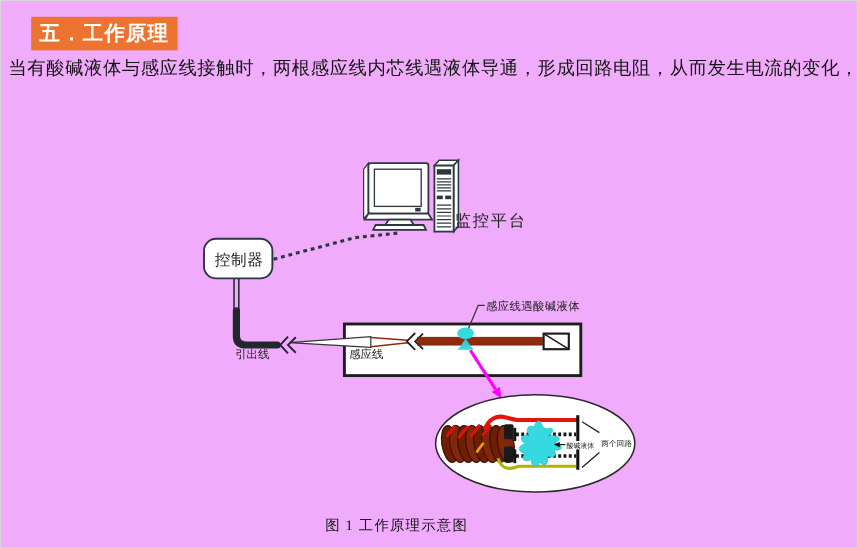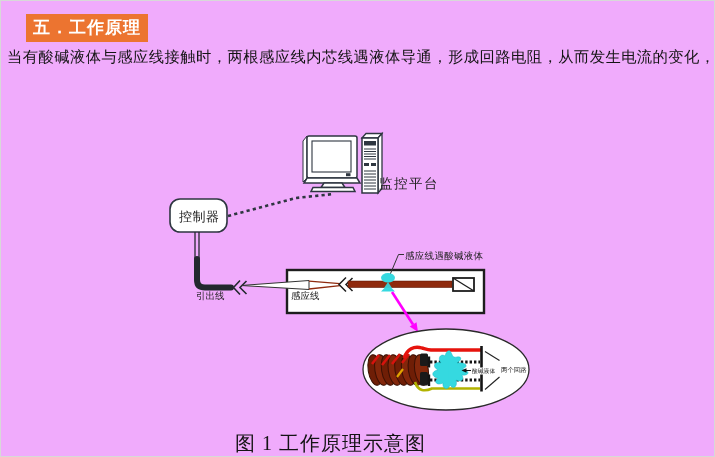--- a/index.html
+++ b/index.html
@@ -15,21 +15,21 @@
   }
   .para-line{
     position:absolute;left:6px;width:707px;white-space:nowrap;
     font-size:15.3px;letter-spacing:0.45px;color:#141414;
   }
   .line1{top:46px;}
   .line2{top:86px;}
   .diagram-svg{position:absolute;left:0;top:0;width:713px;height:455px;}
   .caption{
     position:absolute;left:0;top:429px;width:645px;text-align:center;
-    text-indent:14px;font-size:20px;letter-spacing:1px;color:#141414;
+    text-indent:14px;font-size:12px;letter-spacing:1px;color:#141414;
   }
   svg text{font-family:"Liberation Serif", serif;fill:#222;}
 </style>
 </head>
 <body>
 
 <div class="page">
 
   <div class="heading" style="background:#ec7430;">五．工作原理</div>
 

